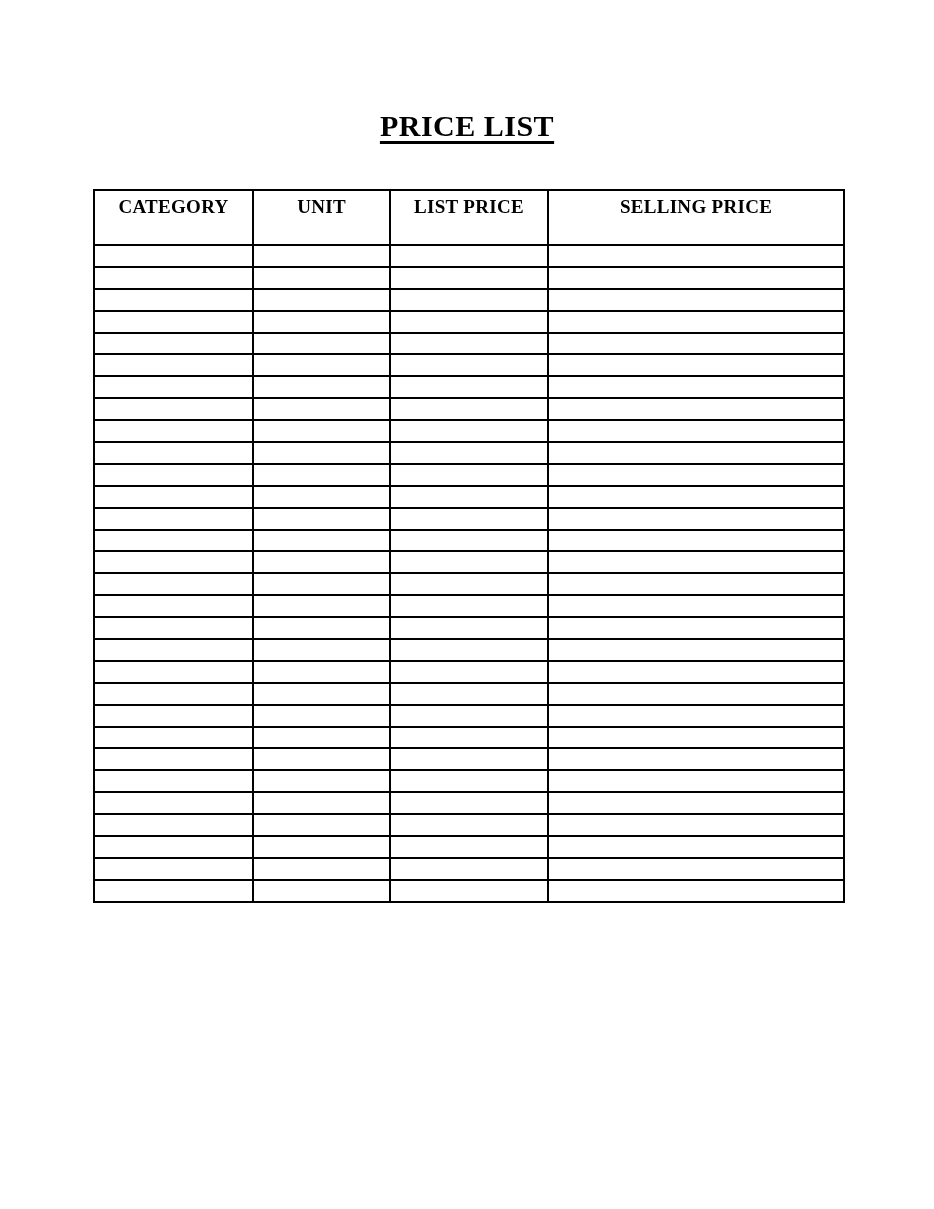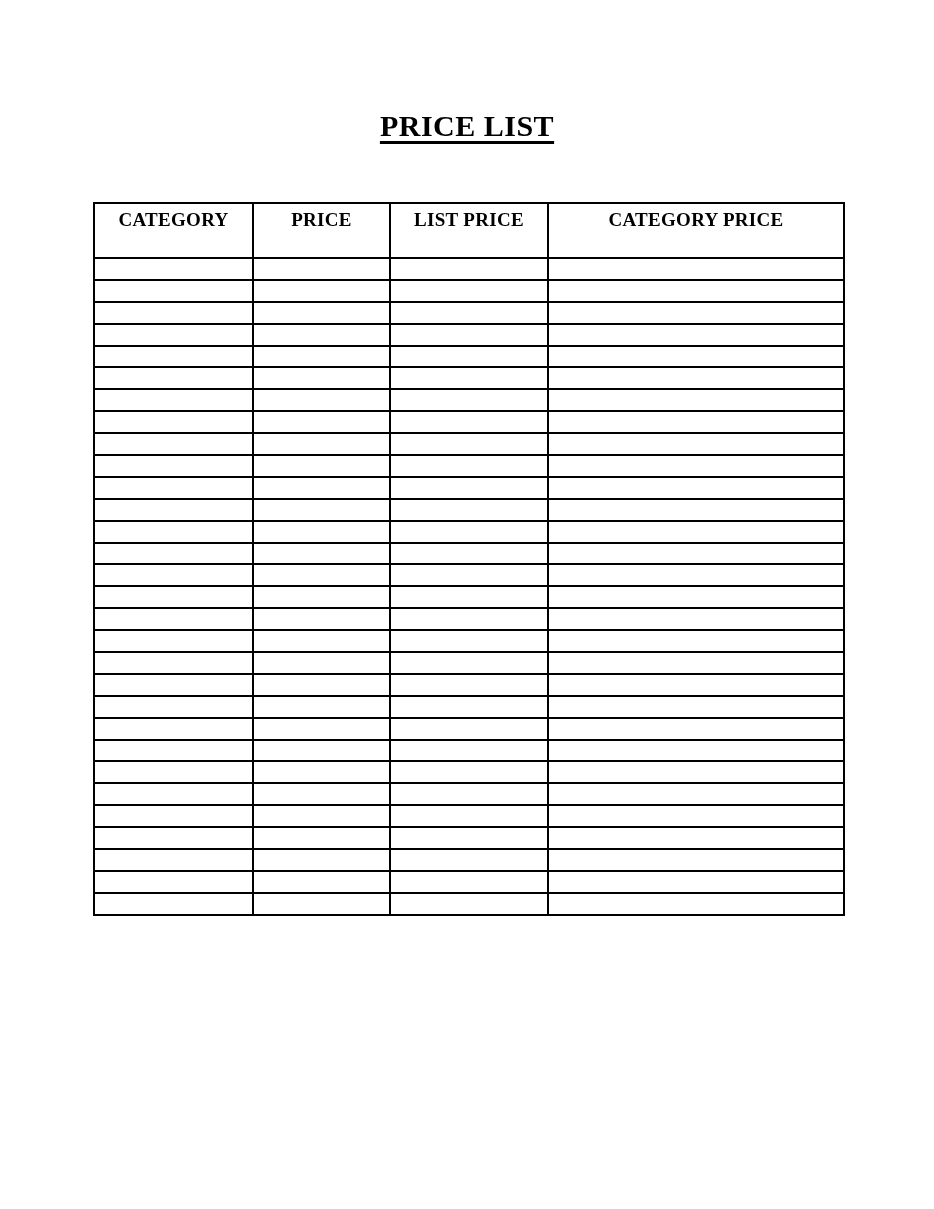--- a/index.html
+++ b/index.html
@@ -31,21 +31,21 @@
     font-weight:bold;
     letter-spacing:0.5px;
     text-decoration:underline;
     text-decoration-thickness:3px;
     text-underline-offset:5px;
     color:var(--text);
   }
   table.price-list{
     position:absolute;
     left:93px;
-    top:202px;
+    top:189px;
     width:750px;
     height:711px;
     border-collapse:collapse;
     table-layout:fixed;
   }
   table.price-list th,
   table.price-list td{
     border:2px solid var(--border);
     padding:0;
   }
@@ -85,23 +85,23 @@
   <table class="price-list">
     <colgroup>
       <col style="width:159px">
       <col style="width:137px">
       <col style="width:158px">
       <col style="width:296px">
     </colgroup>
     <thead>
       <tr>
         <th>CATEGORY</th>
-        <th>PRICE</th>
+        <th>UNIT</th>
         <th>LIST PRICE</th>
-        <th>CATEGORY PRICE</th>
+        <th>SELLING PRICE</th>
       </tr>
     </thead>
     <tbody id="table-body">
         <tr>
           <td></td>
           <td></td>
           <td></td>
           <td></td>
         </tr>
         <tr>

